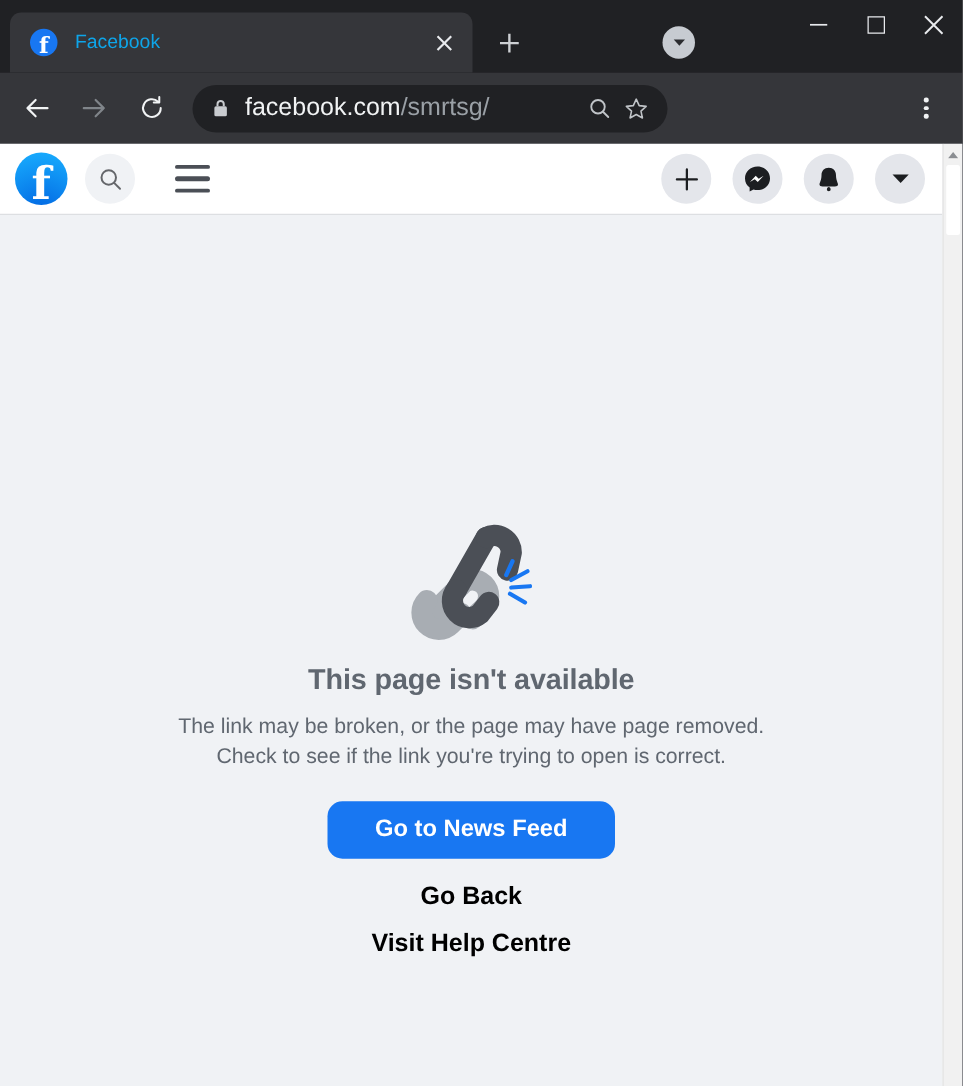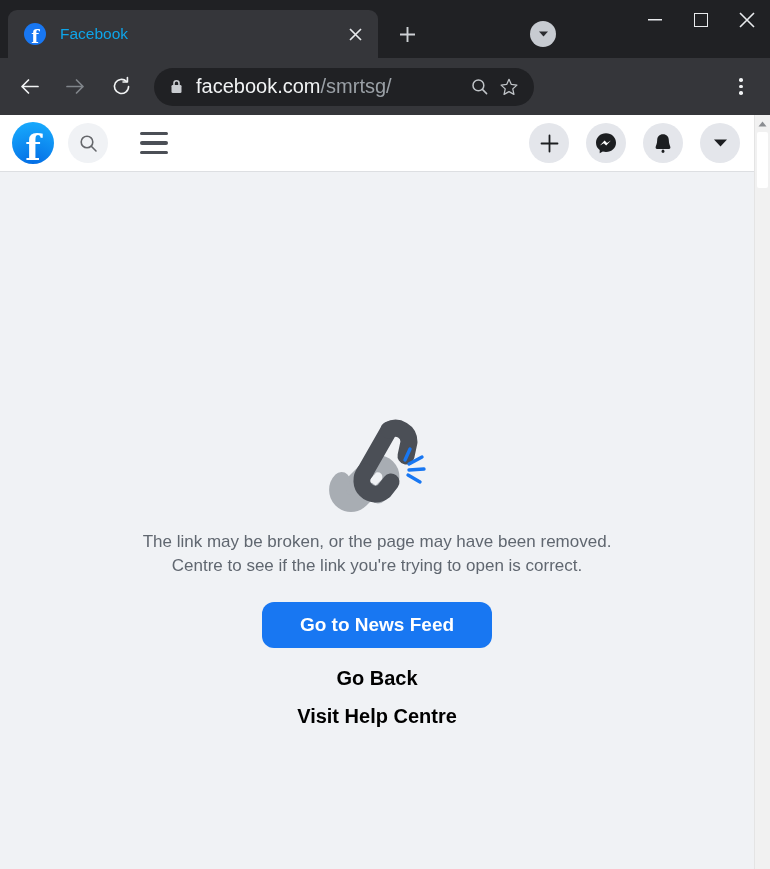--- a/index.html
+++ b/index.html
@@ -499,21 +499,22 @@
 
             <g stroke="#1877f2" stroke-width="3.4">
               <path d="M88 60 L101 53"></path>
               <path d="M88 66 L103 65"></path>
               <path d="M87 71 L99 78"></path>
               <path d="M84 56 L89 45"></path>
             </g>
           </g>
         </svg>
 
-        <div class="err-body">The link may be broken, or the page may have been removed. Centre to see if the link you're trying to open is correct.</div>
+        <div class="err-title">This page isn't available</div>
+        <div class="err-body">The link may be broken, or the page may have page removed. Check to see if the link you're trying to open is correct.</div>
 
         <button class="cta">Go to News Feed</button>
 
         <a class="link">Go Back</a>
         <a class="link">Visit Help Centre</a>
       </div>
     </div>
 
     <div class="scrollbar">
       <div class="sb-arrow">

